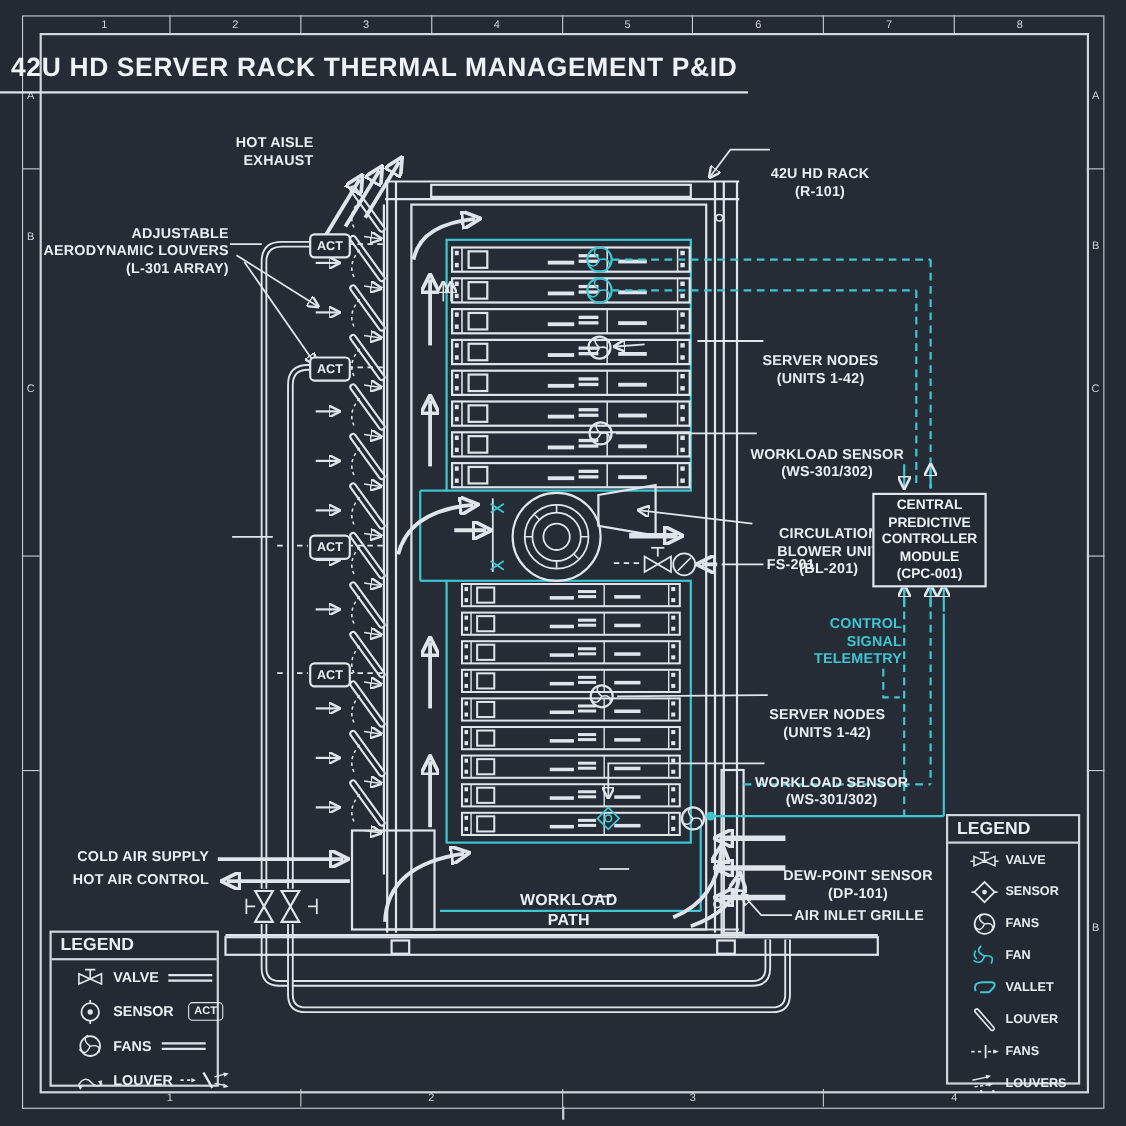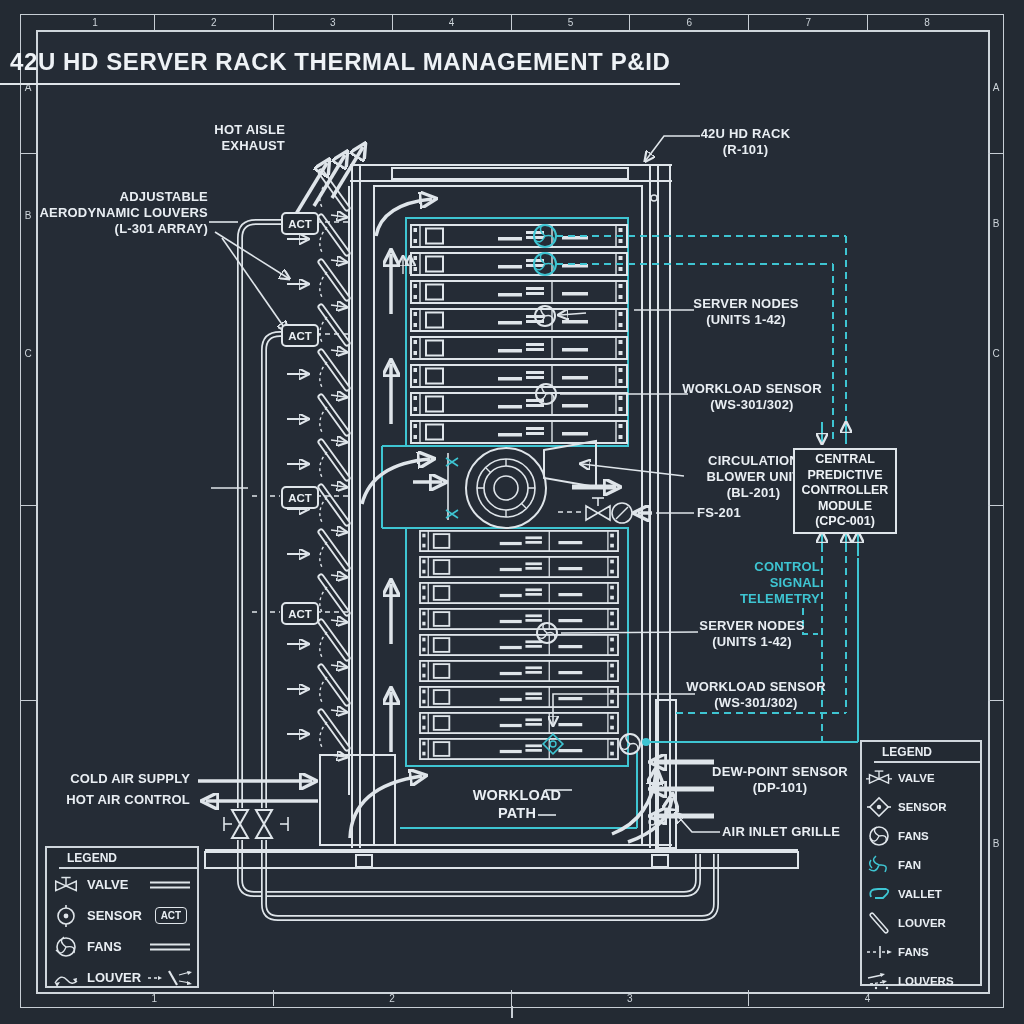--- a/index.html
+++ b/index.html
@@ -19,35 +19,35 @@
   .rl-left{left:20px;} .rl-right{left:988px;}
   .ruler-div{position:absolute;width:16px;height:0;border-top:1.5px solid #c7ced5;}
   .bottom-tick{position:absolute;left:511px;top:1006px;width:2px;height:12px;background:#c7ced5;}
   
   #title{position:absolute;left:0;right:0;top:48px;text-align:left;}
   #title span{display:inline-block;color:#eef2f6;font-weight:bold;font-size:24px;
               letter-spacing:.6px;border-bottom:2.5px solid #dfe5ea;padding:0 10px 7px;}
   
   .lbl{position:absolute;color:#e9eef3;font-weight:bold;font-size:13px;line-height:1.22;
        white-space:pre-line;letter-spacing:.2px;}
-  .rt{text-align:right;} .ctr{text-align:center;} .cyan{color:#3ec5d2;}
+  .rt{text-align:right;} .ctr{text-align:center;margin-top:24px;} .cyan{color:#3ec5d2;}
   .act{position:absolute;left:281px;width:34px;height:19px;border:2px solid #dfe5ea;
        border-radius:5px;color:#e9eef3;font-weight:bold;font-size:11.5px;
        display:flex;align-items:center;justify-content:center;background:#232a33;}
   
   #cpc{position:absolute;left:793px;top:448px;width:100px;height:82px;border:2px solid #dfe5ea;
        background:#232a33;display:flex;align-items:center;justify-content:center;
        color:#eef2f6;font-weight:bold;font-size:12.5px;line-height:1.25;text-align:center;
        white-space:pre-line;}
   
   .legend{position:absolute;border:2px solid #cfd6dc;background:#232a33;color:#e9eef3;}
   #legendL{left:45px;top:846px;width:150px;height:138px;}
   #legendR{left:860px;top:740px;width:118px;height:242px;}
-  .leg-hd{border-bottom:2px solid #cfd6dc;padding:3px 8px 2px;font-weight:bold;font-size:12px;margin-left:12px;}
-  .leg-row{display:flex;align-items:center;gap:6px;padding:2px 4px;}
+  .leg-hd{border-bottom:2px solid #cfd6dc;padding:3px 8px 2px;font-weight:bold;font-size:16px;}
+  .leg-row{display:flex;align-items:center;gap:6px;padding:2px 20px;}
   #legendL .leg-row{height:27px;} #legendR .leg-row{height:25px;}
   .leg-ic{width:30px;flex:0 0 30px;display:flex;align-items:center;justify-content:center;}
   #legendR .leg-ic{width:26px;flex:0 0 26px;}
   .leg-tx{flex:1;font-weight:bold;font-size:13px;}
   #legendR .leg-tx{font-size:11.5px;}
   .leg-sym{width:46px;flex:0 0 46px;display:flex;align-items:center;justify-content:center;}
   .mini-act{width:30px;height:15px;border:1.8px solid #dfe5ea;border-radius:4px;font-weight:bold;
             font-size:10px;display:flex;align-items:center;justify-content:center;color:#e9eef3;}
   
   svg.diagram{position:absolute;left:0;top:0;}
@@ -359,21 +359,21 @@
       <circle cx="646" cy="742" r="4" class="fc"></circle>
     </g>
   </svg>
 
   <div id="title">
     <span>42U HD SERVER RACK THERMAL MANAGEMENT P&amp;ID</span>
   </div>
 
   <div class="lbl rt" style="left:160px;top:122px;width:125px">HOT AISLE
 EXHAUST</div>
-  <div class="lbl rt" style="left:28px;top:189px;width:180px">ADJUSTABLE
+  <div class="lbl rt" style="left:28px;top:204px;width:180px">ADJUSTABLE
 AERODYNAMIC LOUVERS
 (L-301 ARRAY)</div>
   <div class="lbl ctr" style="left:688px;top:126px;width:115px">42U HD RACK
 (R-101)</div>
   <div class="lbl ctr" style="left:690px;top:296px;width:112px">SERVER NODES
 (UNITS 1-42)</div>
   <div class="lbl ctr" style="left:682px;top:381px;width:140px">WORKLOAD SENSOR
 (WS-301/302)</div>
   <div class="lbl ctr" style="left:686px;top:453px;width:135px">CIRCULATION
 BLOWER UNIT

